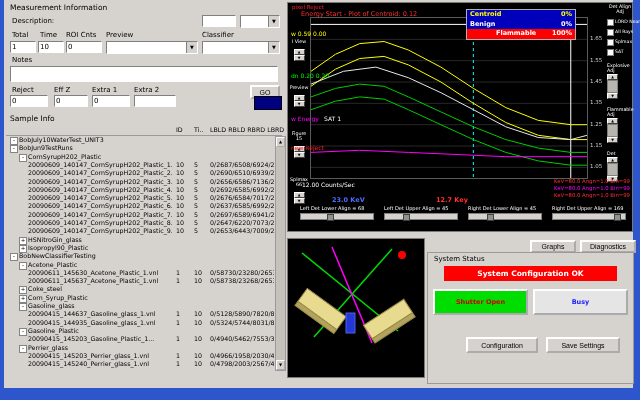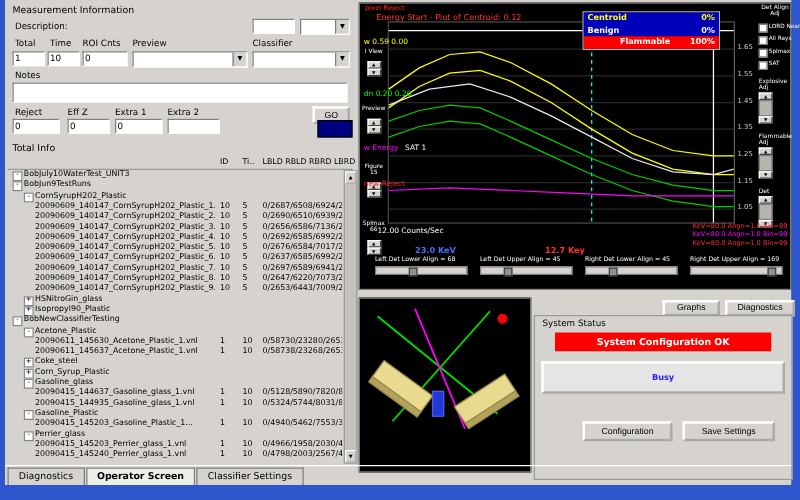--- a/index.html
+++ b/index.html
@@ -117,21 +117,21 @@
     <div class="lbl" style="left:50px;top:86px;">Eff Z</div>
     <div class="lbl" style="left:88px;top:86px;">Extra 1</div>
     <div class="lbl" style="left:130px;top:86px;">Extra 2</div>
 
     <input class="field" style="left: 6px; top: 95px; width: 38px;" value="0">
     <input class="field" style="left: 50px; top: 95px; width: 34px;" value="0">
     <input class="field" style="left: 88px; top: 95px; width: 38px;" value="0">
     <input class="field" style="left: 130px; top: 95px; width: 42px;" value="">
     <div id="navy-btn"></div>
 
-    <div class="gtitle" style="left:6px;top:114px;">Total Info</div>
+    <div class="gtitle" style="left:6px;top:114px;">Sample Info</div>
     <div id="tree-header">
       <span style="left:170px;">ID</span>
       <span style="left:188px;">Ti..</span>
       <span style="left:204px;">LBLD RBLD RBRD LBRD</span>
     </div>
     <div id="tree-rows">
           <div class="trow" style="top: 0px;">
             <div class="toggle" style="left: 4px;">-</div>
             <div class="tlabel" style="left: 13px; max-width: 162px;">BobJuly10WaterTest_UNIT3</div>
           </div>
@@ -435,24 +435,22 @@
     </svg>
   </div>
 
   <button class="btn" style="left:526px;top:240px;width:46px;height:13px;">Graphs</button>
   <button class="btn" style="left:576px;top:240px;width:56px;height:13px;">Diagnostics</button>
 
   <div id="status-panel">
     <div id="status-title">System Status</div>
     <div id="banner">System Configuration OK</div>
     <div id="status-buttons">
+          <div class="stbtn" style="background: rgb(0, 221, 0); color: rgb(204, 0, 0);">Shutter Open</div>
           <div class="stbtn" style="background: #e5e5e5; color: rgb(32, 32, 255);">Busy</div>
         </div>
     <button class="btn" style="left:38px;top:84px;width:72px;height:16px;">Configuration</button>
     <button class="btn" style="left:118px;top:84px;width:74px;height:16px;">Save Settings</button>
   </div>
 
-  <div id="tabbar">
-    <div id="tabs"><div class="tab">Diagnostics</div><div class="tab active">Operator Screen</div><div class="tab">Classifier Settings</div></div>
-  </div>
 
 </div>
 </div>
 
 </body></html>

